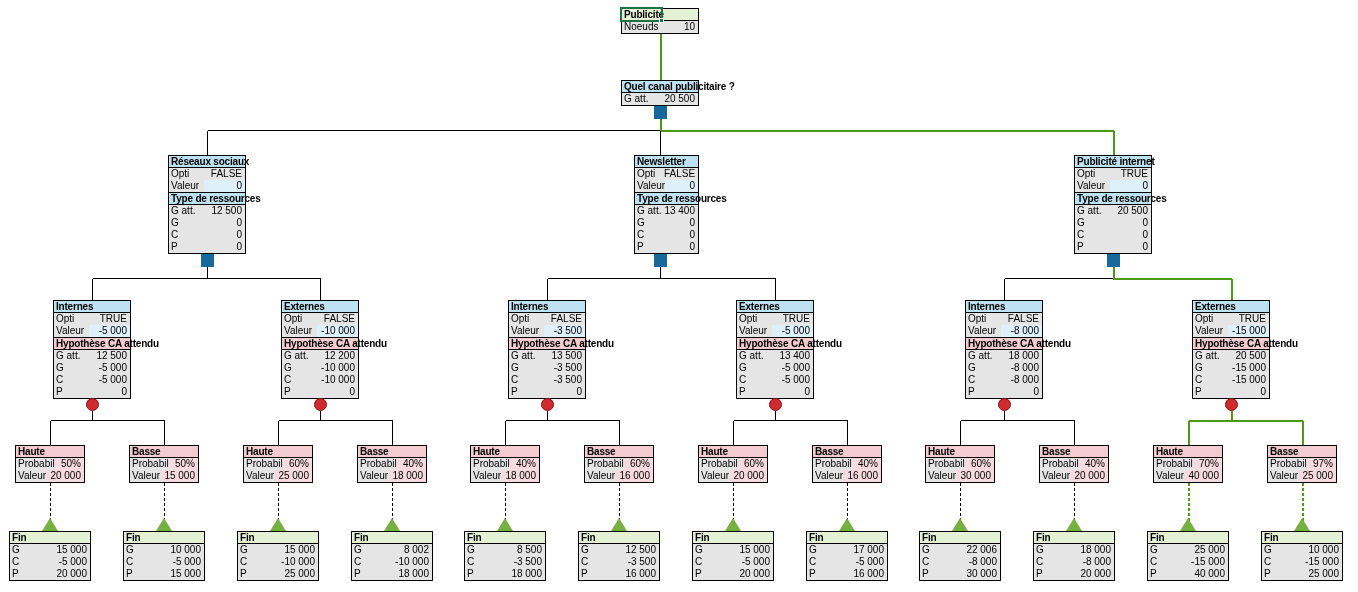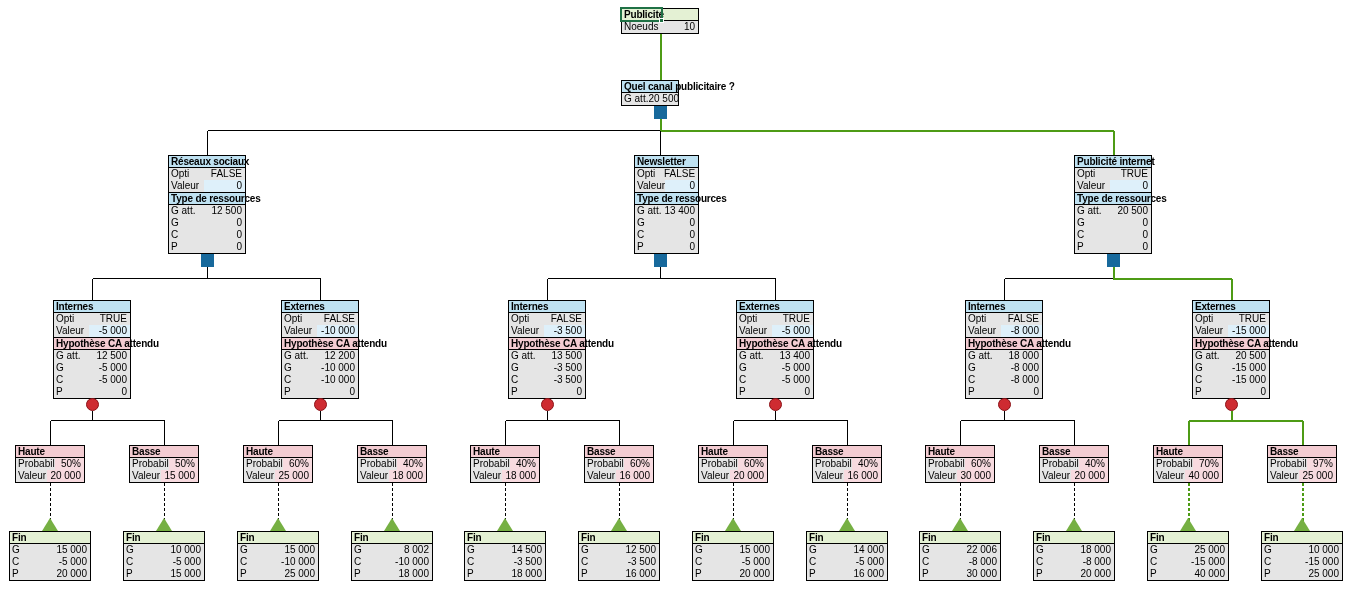--- a/index.html
+++ b/index.html
@@ -93,21 +93,21 @@
       <div class="rows">
         <div class="row">
           <span class="lbl">Noeuds</span>
           <span class="val">10</span>
         </div>
       </div>
     </div>
     <div class="selection" style="left: 620px; top: 7px; width: 43px; height: 15px;">
       <div class="handle"></div>
     </div>
-    <div class="node" style="left: 621px; top: 80px; width: 58px; border-radius: 13px;">
+    <div class="node" style="left: 621px; top: 80px; width: 78px; border-radius: 13px;">
       <div class="hdr blue">Quel canal publicitaire ?</div>
       <div class="rows">
         <div class="row">
           <span class="lbl">G att.</span>
           <span class="val">20 500</span>
         </div>
       </div>
     </div>
     <div class="sq" style="left: 654px; top: 106px;"></div>
     <div class="node" style="left: 168px; top: 155px; width: 78px;">
@@ -411,21 +411,21 @@
           <span class="val spink">18 000</span>
         </div>
       </div>
     </div>
     <div class="tri" style="left: 497px; top: 518px;"></div>
     <div class="node" style="left: 464px; top: 531px; width: 82px;">
       <div class="hdr green">Fin</div>
       <div class="rows">
         <div class="row">
           <span class="lbl">G</span>
-          <span class="val">14 500</span>
+          <span class="val">8 500</span>
         </div>
         <div class="row">
           <span class="lbl">C</span>
           <span class="val">-3 500</span>
         </div>
         <div class="row">
           <span class="lbl">P</span>
           <span class="val">18 000</span>
         </div>
       </div>
@@ -537,21 +537,21 @@
           <span class="val spink">16 000</span>
         </div>
       </div>
     </div>
     <div class="tri" style="left: 839px; top: 518px;"></div>
     <div class="node" style="left: 806px; top: 531px; width: 82px;">
       <div class="hdr green">Fin</div>
       <div class="rows">
         <div class="row">
           <span class="lbl">G</span>
-          <span class="val">14 000</span>
+          <span class="val">17 000</span>
         </div>
         <div class="row">
           <span class="lbl">C</span>
           <span class="val">-5 000</span>
         </div>
         <div class="row">
           <span class="lbl">P</span>
           <span class="val">16 000</span>
         </div>
       </div>

